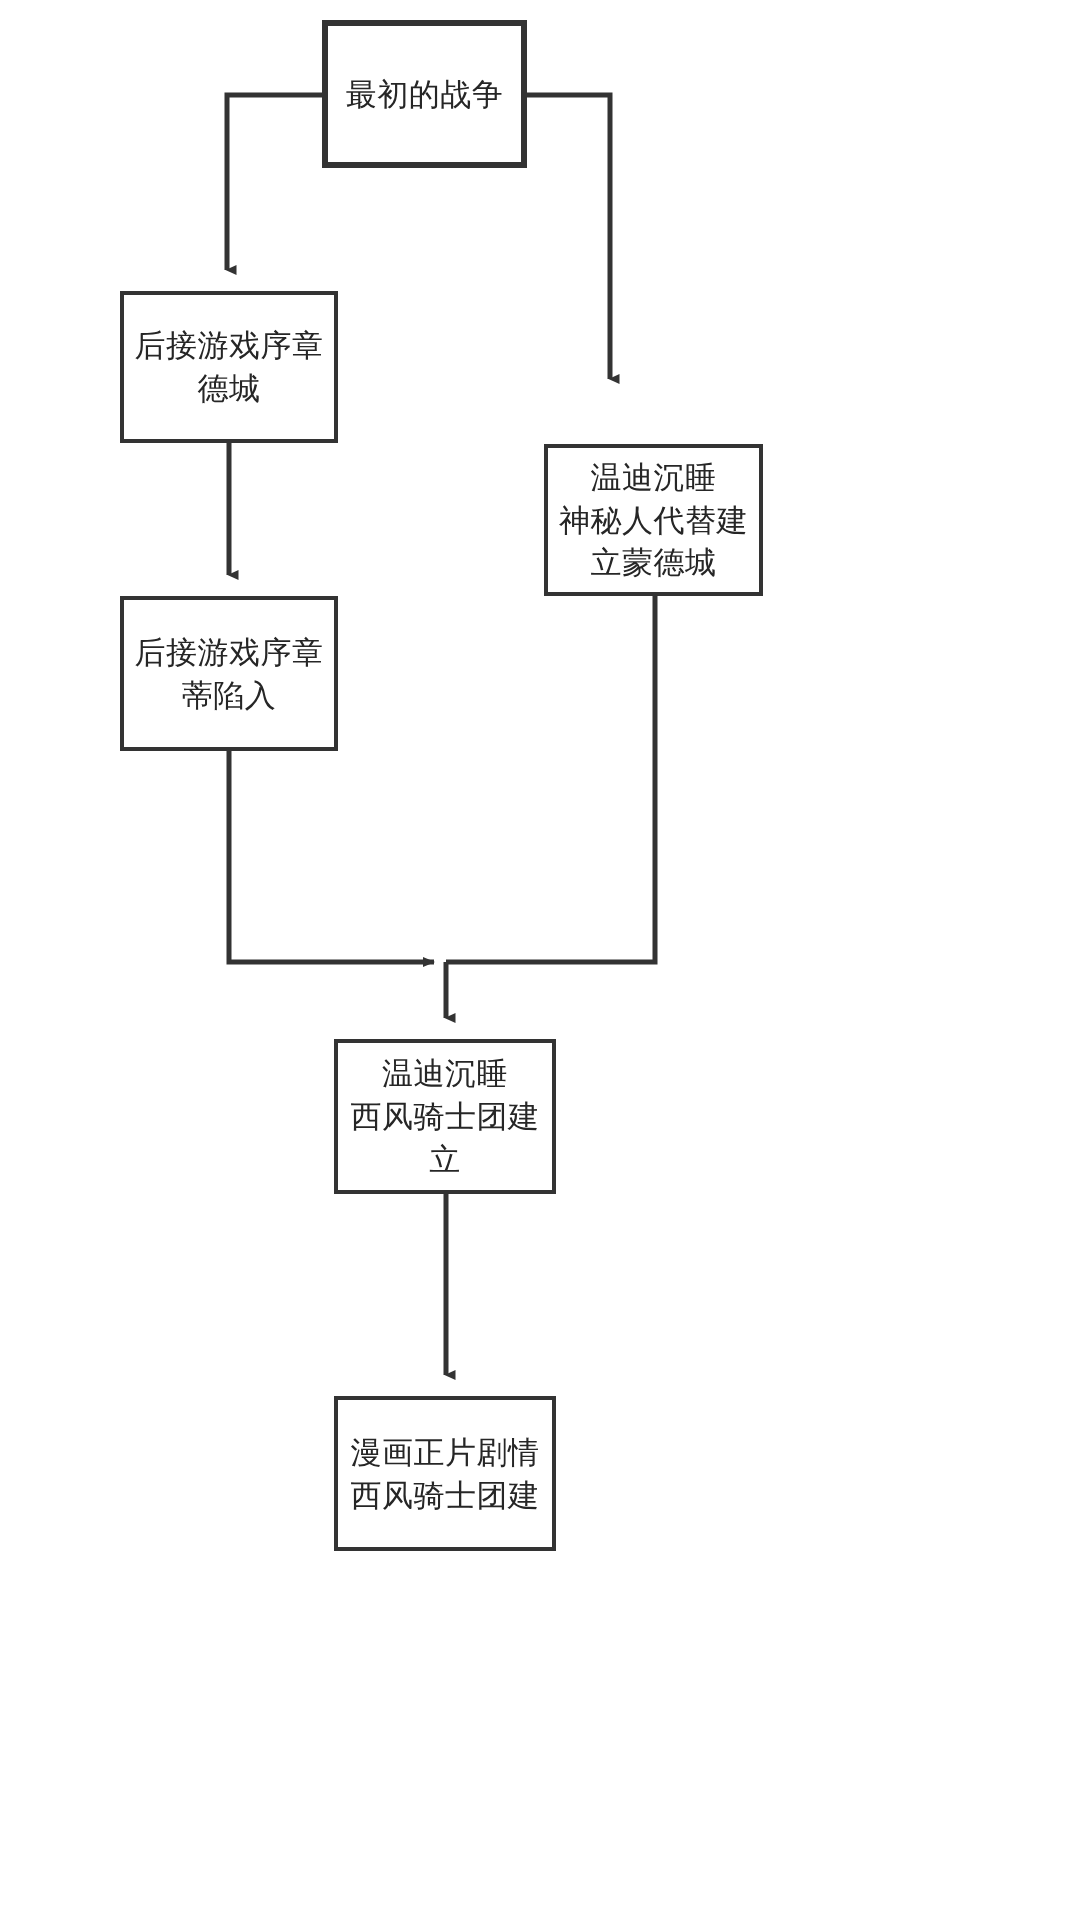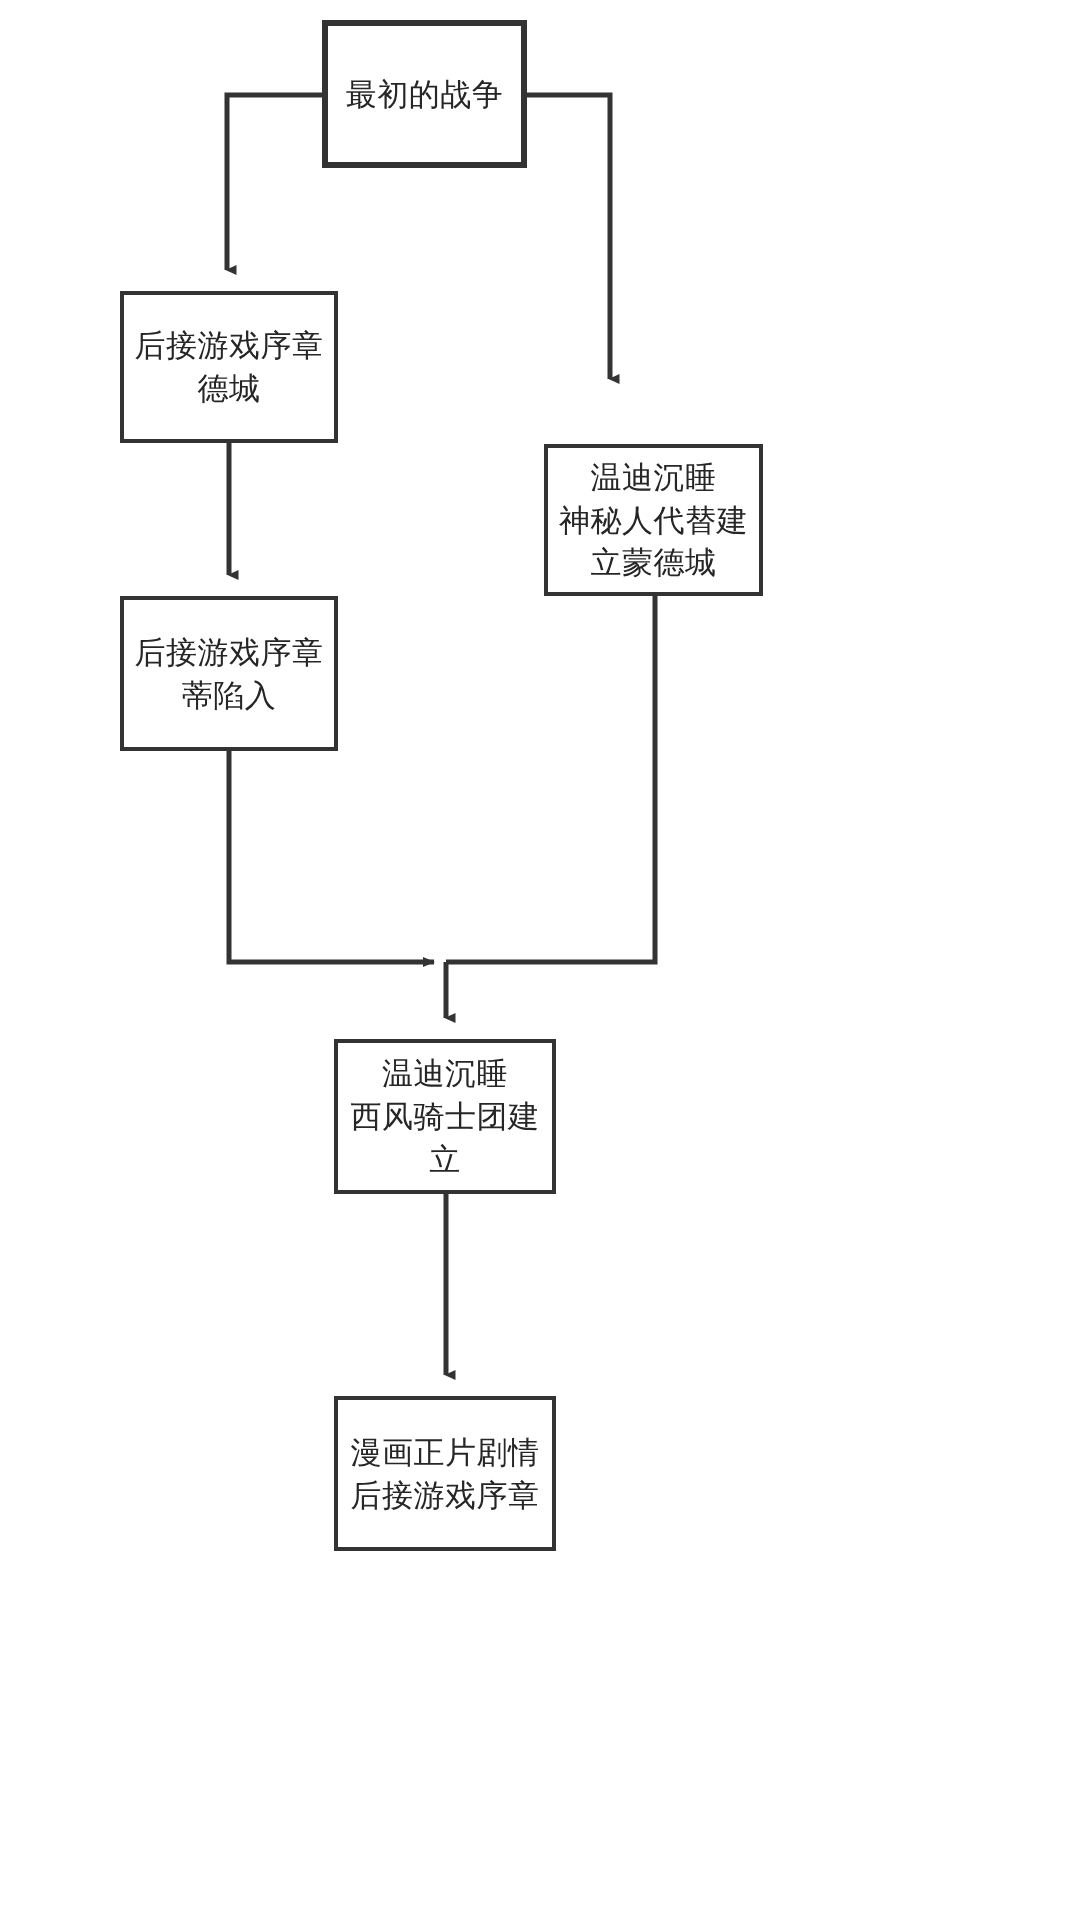--- a/index.html
+++ b/index.html
@@ -99,15 +99,15 @@
 立蒙德城</div>
 
   <div class="node" style="left:120px; top:596px; width:218px; height:155px;">后接游戏序章
 蒂陷入</div>
 
   <div class="node" style="left:334px; top:1039px; width:222px; height:155px;">温迪沉睡
 西风骑士团建
 立</div>
 
   <div class="node" style="left:334px; top:1396px; width:222px; height:155px;">漫画正片剧情
-后接游戏序章</div>
+西风骑士团建</div>
 
 </div>
 
 </body></html>

